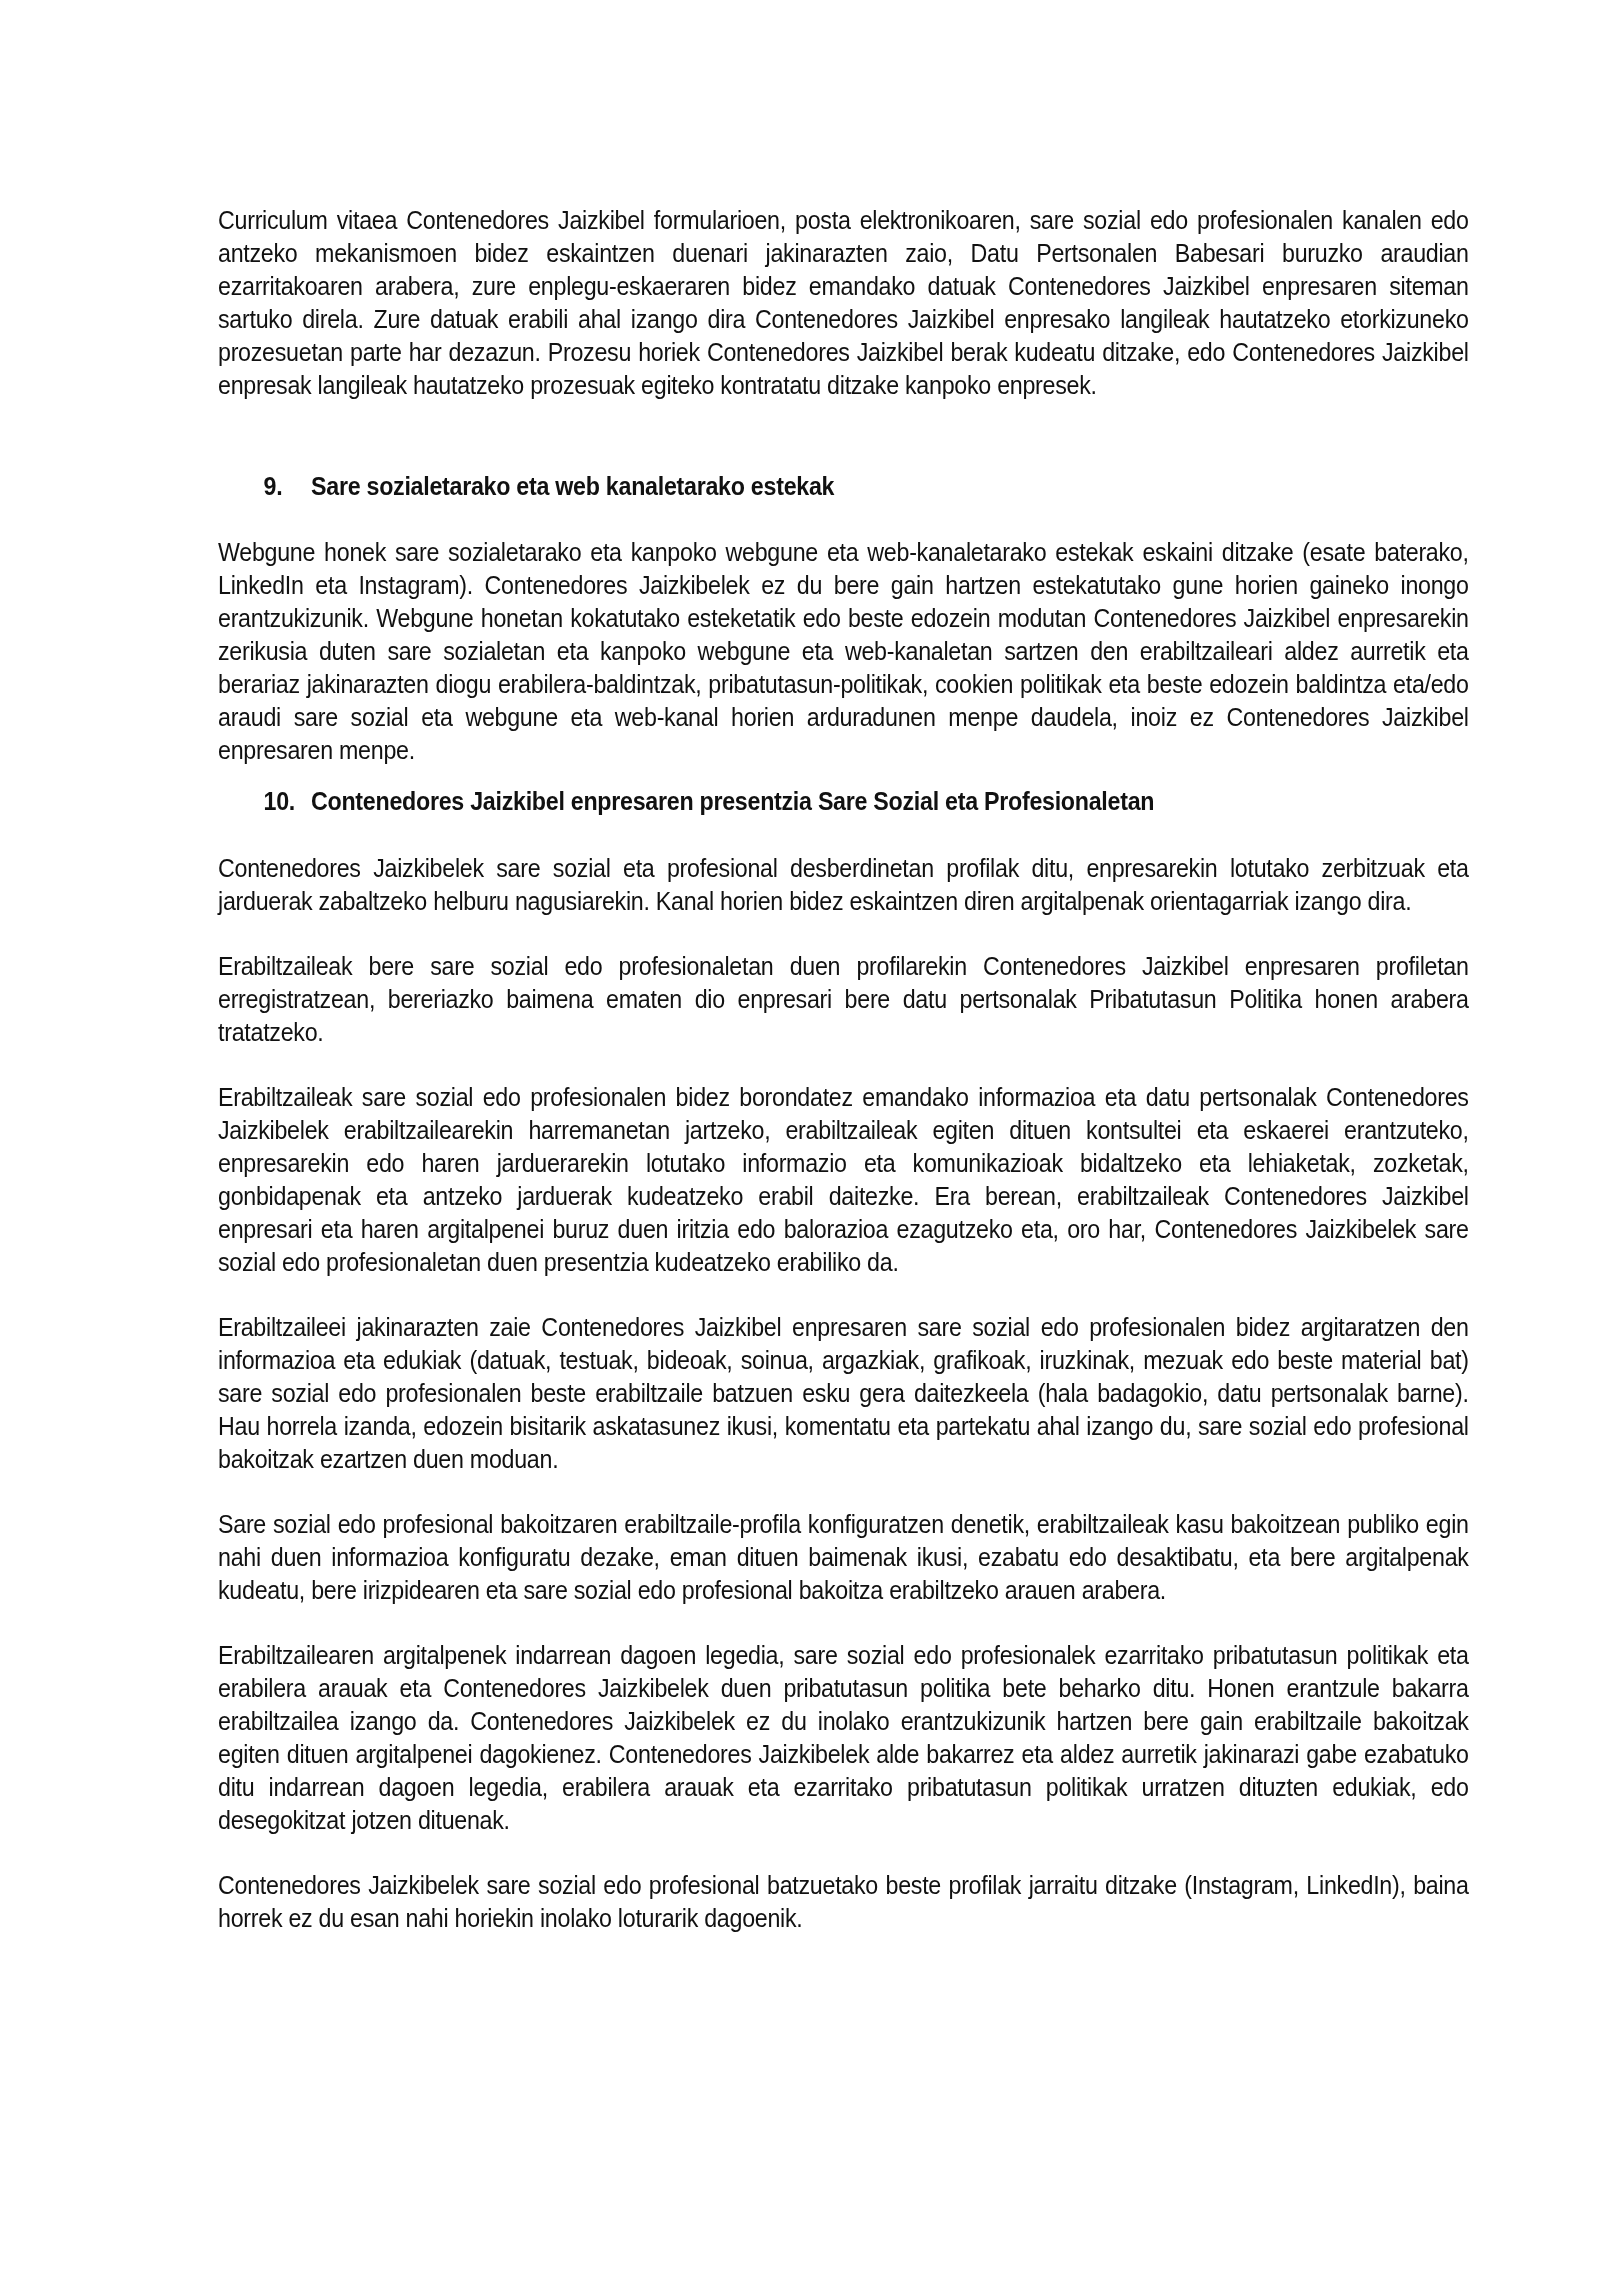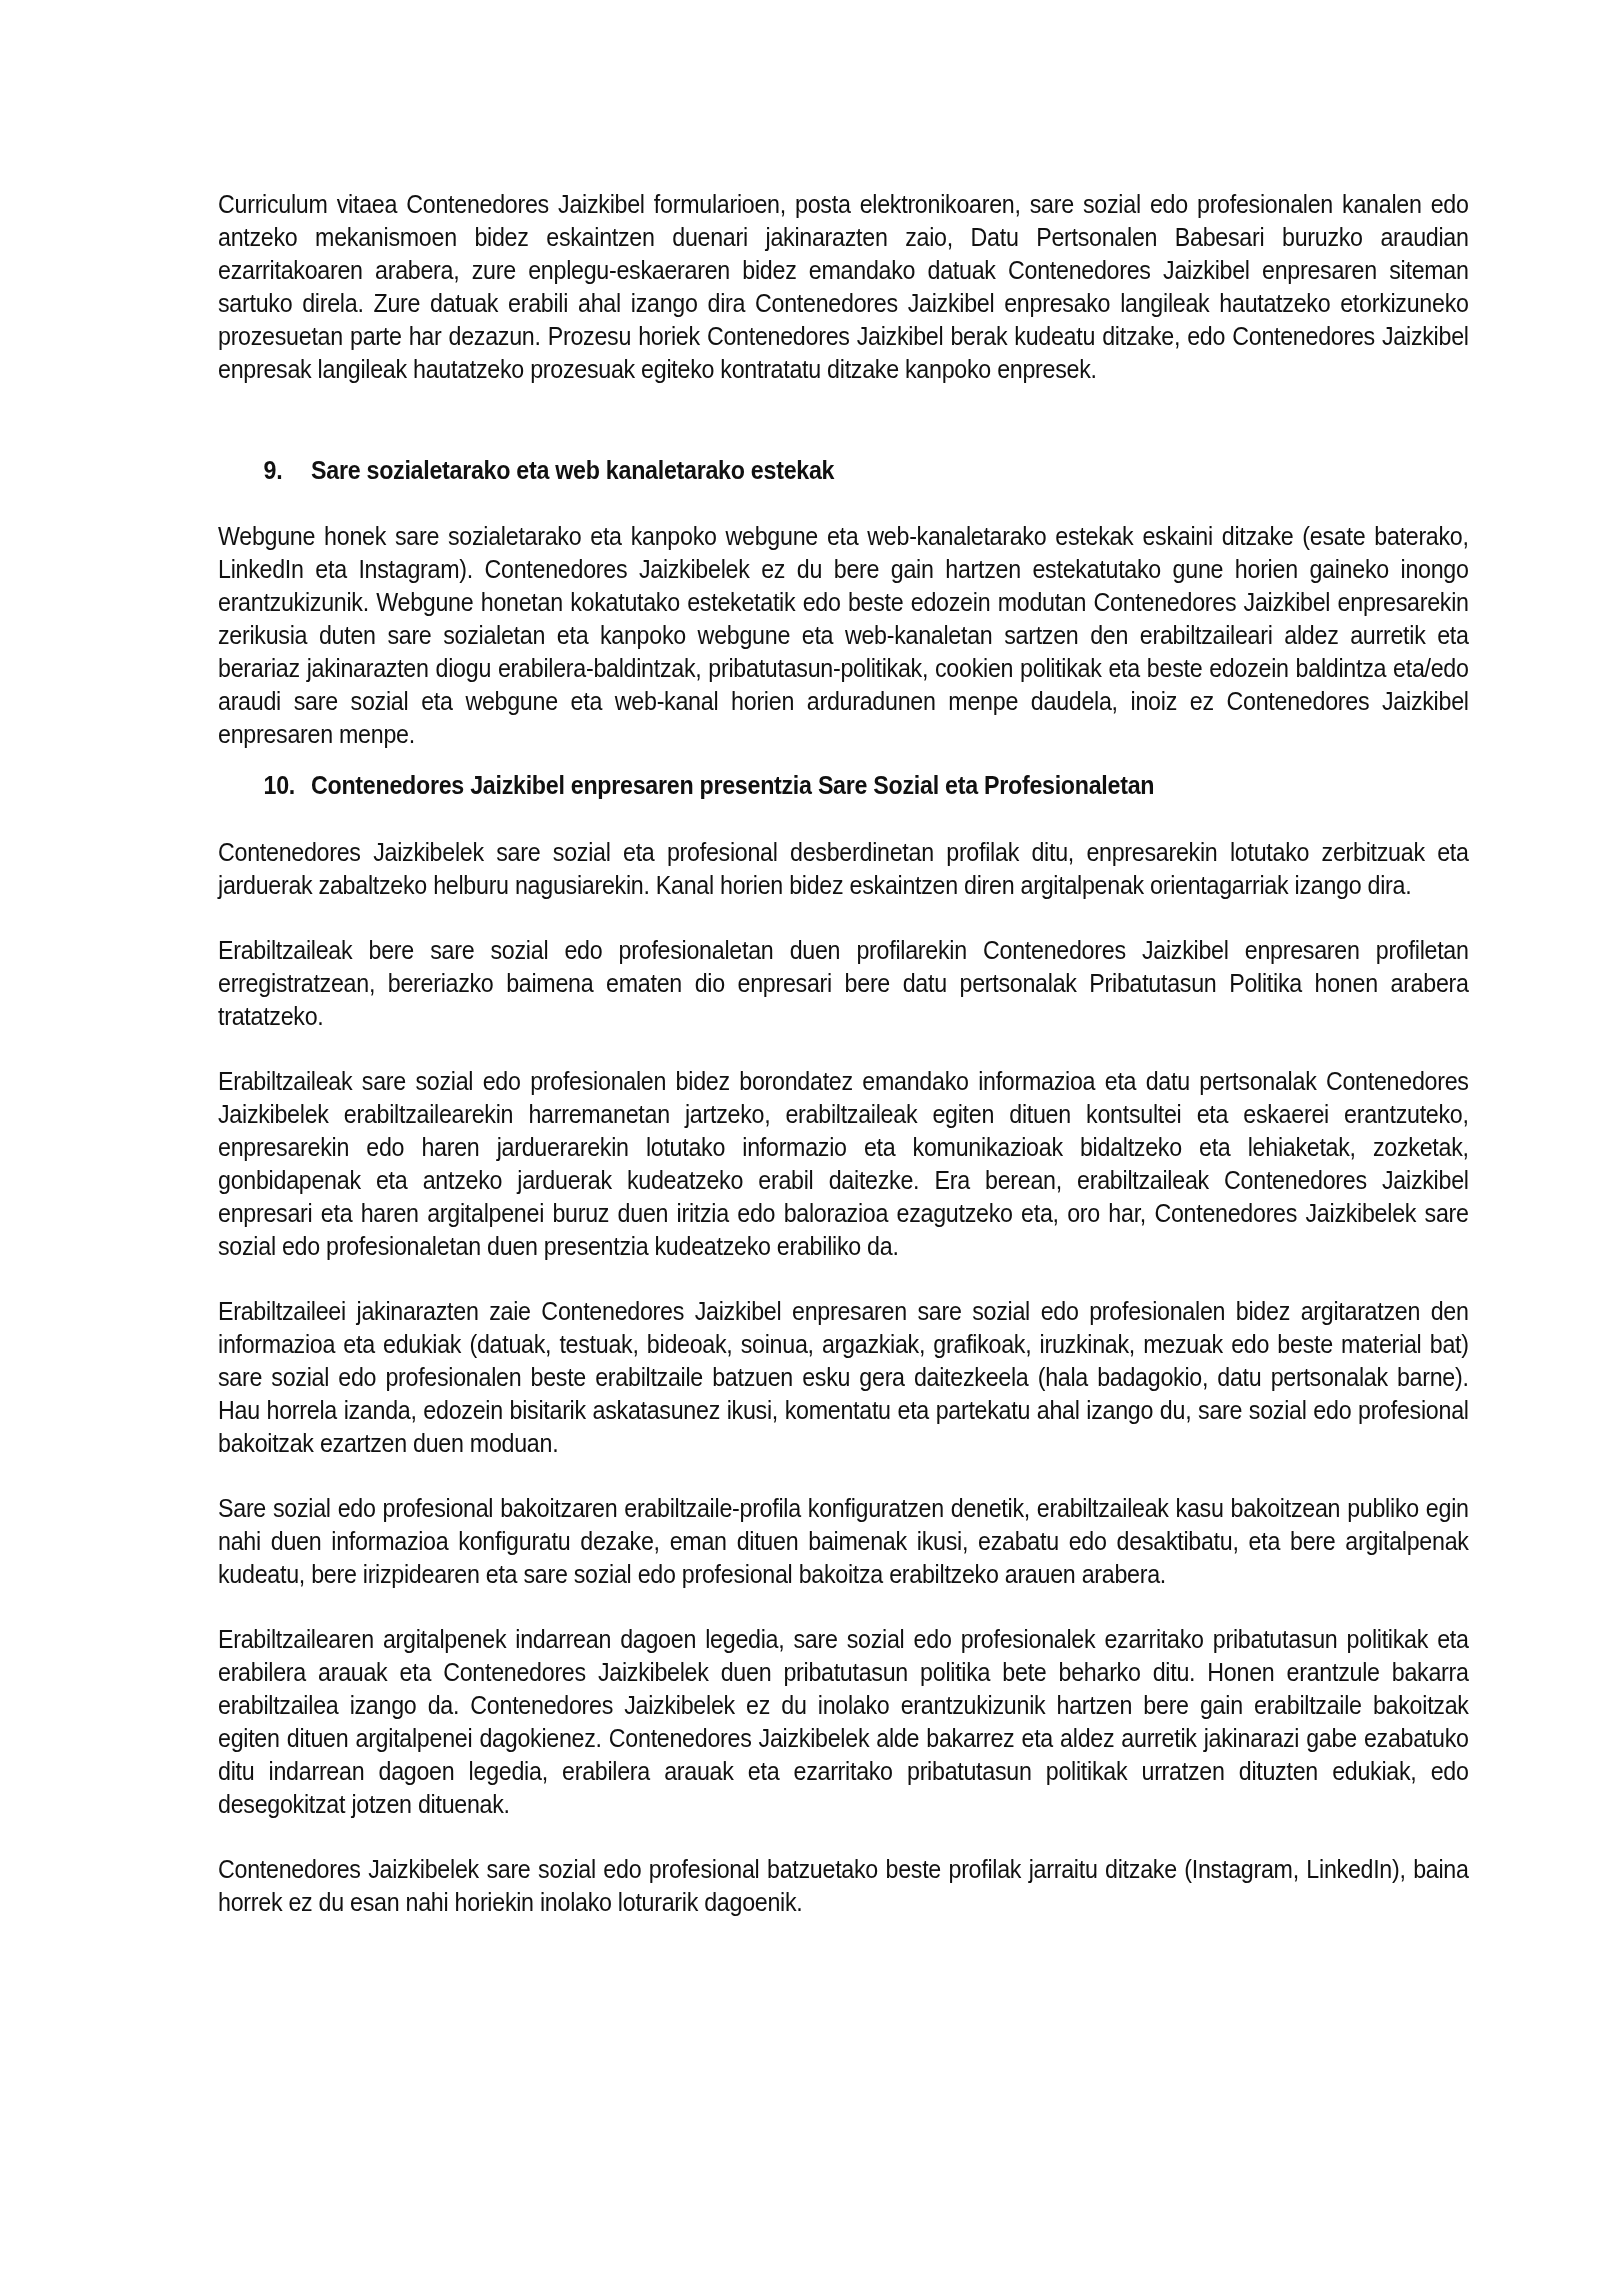--- a/index.html
+++ b/index.html
@@ -11,21 +11,21 @@
       width: 1621px;
       height: 2293px;
       position: relative;
       overflow: hidden;
       font-family: "Liberation Sans", sans-serif;
       color: #111111;
     }
     .page {
       position: absolute;
       left: 218px;
-      top: 188px;
+      top: 204px;
       width: 1251px;
     }
     .para {
       font-size: 25px;
       line-height: 33px;
       text-align: justify;
       margin: 0;
       letter-spacing: -0.3px;
       word-spacing: 0px;
       transform: scaleX(0.93);

